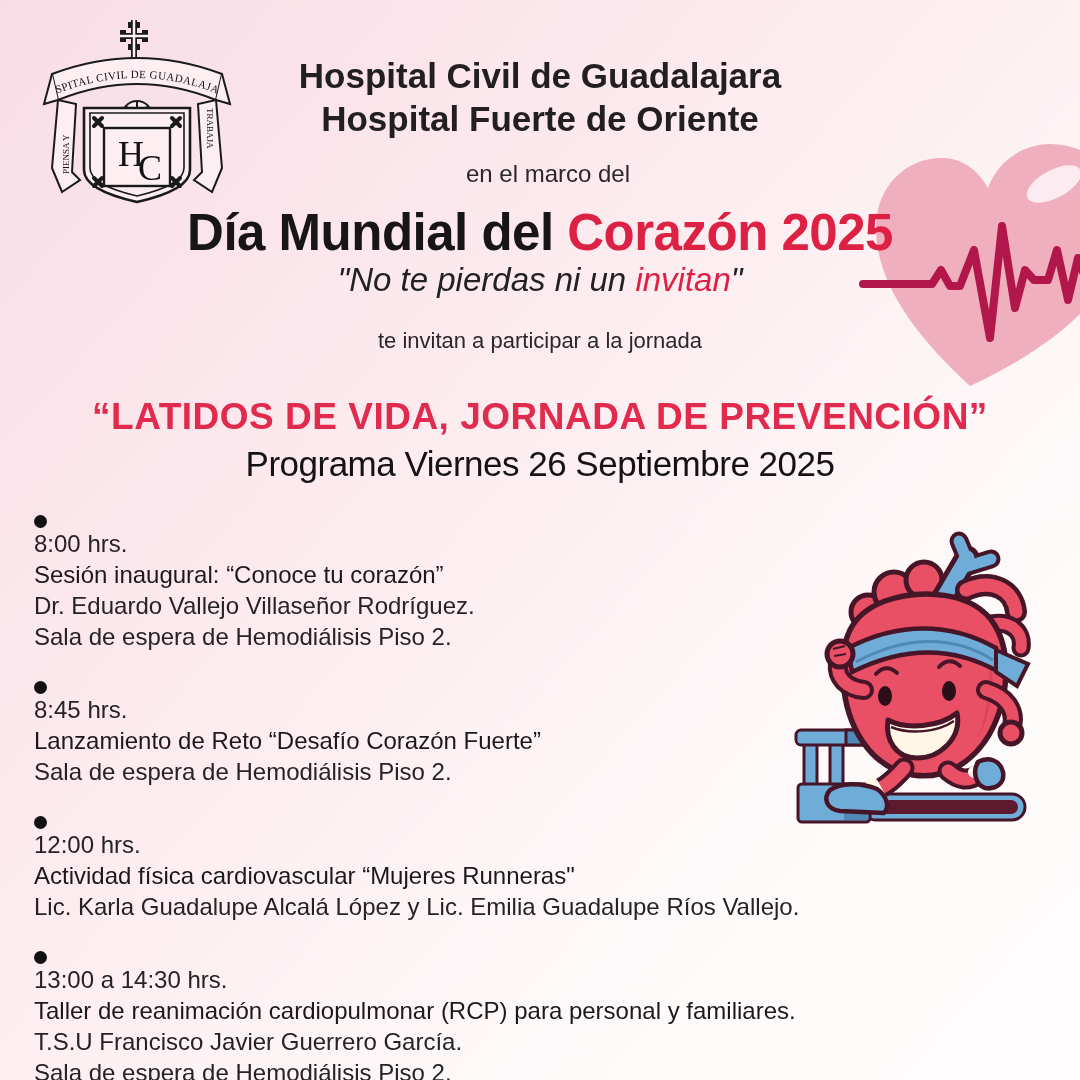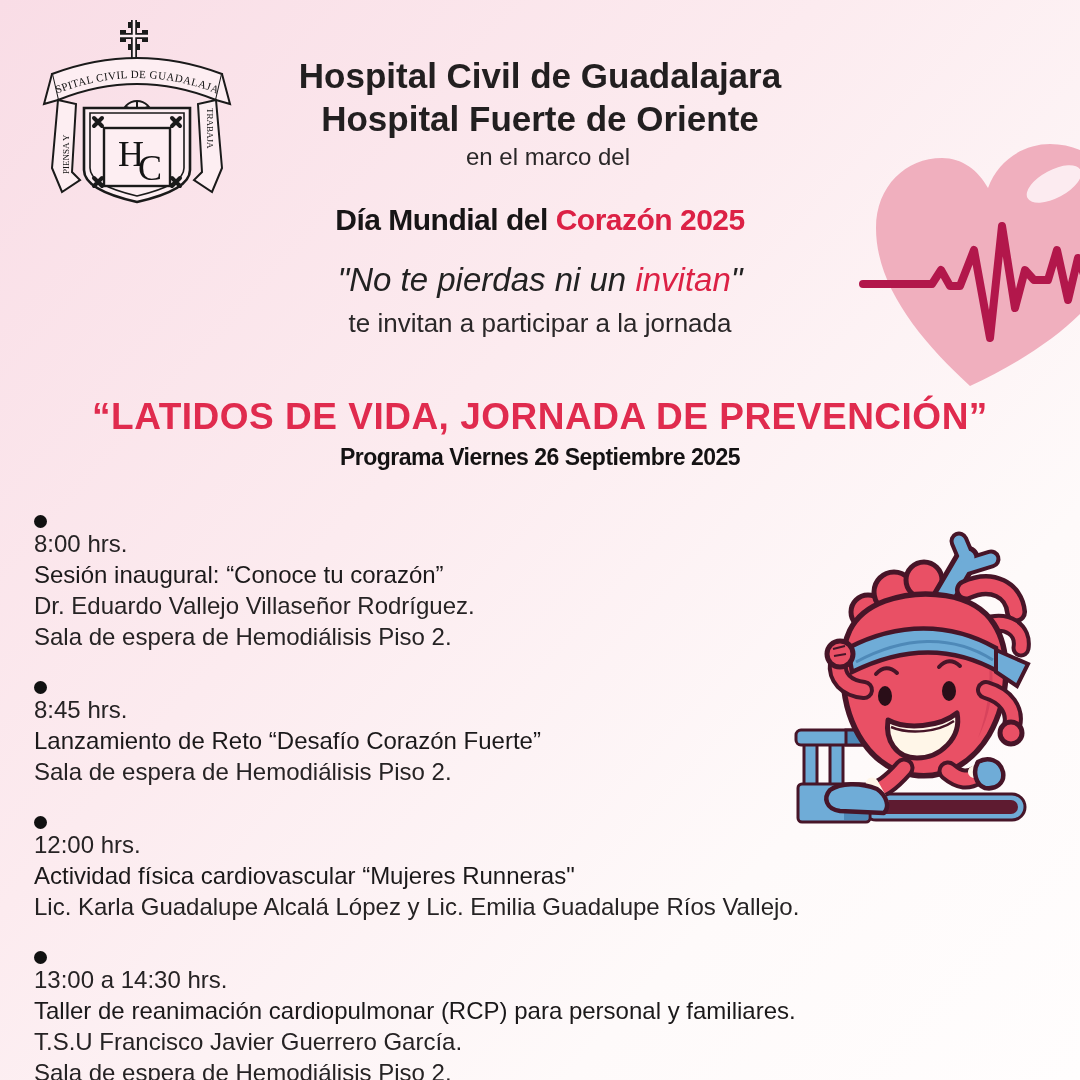--- a/index.html
+++ b/index.html
@@ -4,28 +4,28 @@
 <style>
   html,body{margin:0;padding:0;}
   .poster{
     position:relative;width:1080px;height:1080px;overflow:hidden;
     background:linear-gradient(132deg,#f9dde6 0%,#fcebef 40%,#fefafa 75%,#fffdfd 100%);
     font-family:"Liberation Sans",sans-serif;color:#1d1b1c;
   }
   .abs{position:absolute;}
   .center{left:0;right:0;text-align:center;}
   .hospital-lines{top:54px;font-size:35px;font-weight:bold;line-height:43px;color:#221f20;}
-  .kicker{top:143px;font-size:24px;color:#2a2728;margin-left:16px;}
-  .event-title{top:203px;font-size:30px;font-weight:bold;letter-spacing:-0.5px;color:#171516;}
+  .kicker{top:160px;font-size:24px;color:#2a2728;margin-left:16px;}
+  .event-title{top:203px;font-size:51px;font-weight:bold;letter-spacing:-0.5px;color:#171516;}
   .event-title .red{color:#dc2145;}
   .tagline{top:261px;font-size:33px;font-style:italic;color:#222;}
   .tagline .red{color:#dc2145;}
-  .invite{top:308px;font-size:26px;color:#2a2728;}
+  .invite{top:328px;font-size:22px;color:#2a2728;}
   .campaign{top:396px;font-size:37px;font-weight:bold;color:#e02b4e;letter-spacing:0.5px;}
-  .program{top:444px;font-size:23px;font-weight:bold;color:#141213;letter-spacing:-0.5px;}
+  .program{top:444px;font-size:35px;font-weight:normal;color:#141213;letter-spacing:-0.5px;}
   .schedule{left:34px;top:506px;width:790px;}
   .item{display:flex;margin-bottom:20px;flex-direction:column;}
   .bullet{flex:0 0 auto;width:13px;height:13px;border-radius:50%;background:#111;margin:9px 24px 0 0;}
   .lines{font-size:24px;line-height:31px;color:#262324;}
   .lines .title{font-weight:normal;color:#1b191a;}
   .logo{left:42px;top:12px;width:190px;height:200px;}
   .ekg-heart{right:0;top:128px;width:222px;height:272px;}
   .runner{left:788px;top:528px;width:252px;height:302px;}
   svg{display:block;}
 </style>

